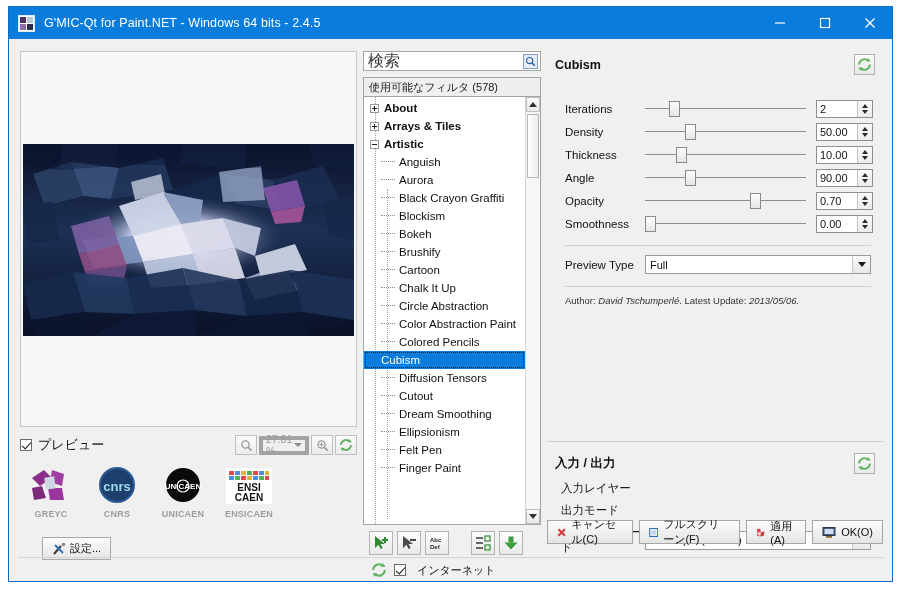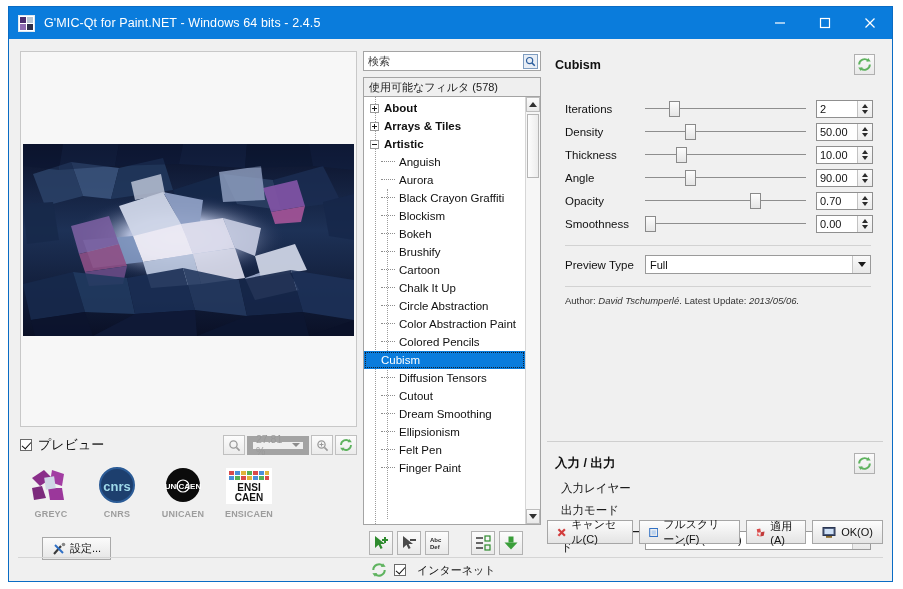--- a/index.html
+++ b/index.html
@@ -22,32 +22,32 @@
   .leftcol{position:absolute;left:10px;top:12px;width:337px;bottom:8px;}
   .preview-frame{position:absolute;left:0;top:0;width:337px;height:376px;background:#f7f7f7;border:1px solid #c8c8c8;box-sizing:border-box;}
   .preview-img{position:absolute;left:2px;top:92px;width:331px;height:192px;overflow:hidden;background:#0c1430;}
   .pv-layer{position:absolute;inset:0;}
   .preview-ctrl{position:absolute;left:0;top:382px;width:337px;height:24px;display:flex;align-items:center;}
   .chk{width:12px;height:12px;border:1px solid #6a6a6a;background:#fff;display:inline-block;position:relative;box-sizing:border-box;margin-right:6px;flex:0 0 auto;}
   .chk.on:after{content:"";position:absolute;left:3px;top:0px;width:4px;height:8px;border:solid #101010;border-width:0 1.6px 1.6px 0;transform:rotate(42deg);}
   .pv-label{font-size:13px;color:#111;}
   .pv-right{margin-left:auto;display:flex;align-items:center;gap:2px;}
   .icobtn{width:22px;height:20px;border:1px solid #c0c0c0;background:linear-gradient(#fcfcfc,#ebebeb);display:flex;align-items:center;justify-content:center;box-sizing:border-box;}
-  .zoomsel{width:62px;height:19px;border:6px solid #a3a3a3;background:#efefef;display:flex;align-items:center;box-sizing:border-box;font-size:10.5px;color:#9a9a9a;padding-left:3px;}
+  .zoomsel{width:50px;height:19px;border:4px solid #a3a3a3;background:#efefef;display:flex;align-items:center;box-sizing:border-box;font-size:10.5px;color:#9a9a9a;padding-left:3px;}
   .zoomsel .arrow{margin-left:auto;margin-right:3px;border-left:4px solid transparent;border-right:4px solid transparent;border-top:4px solid #8c8c8c;}
   .logos{position:absolute;left:2px;top:412px;width:337px;height:64px;display:flex;gap:8px;}
   .logo{width:58px;text-align:center;}
   .logo .mark{height:46px;display:flex;align-items:center;justify-content:center;}
   .logo .cap{font-size:9px;color:#9d9d9d;font-weight:bold;letter-spacing:.2px;}
   .settings-btn{position:absolute;left:22px;top:486px;width:69px;height:23px;border:1px solid #a9a9a9;background:linear-gradient(#fbfbfb,#e6e6e6);display:flex;align-items:center;justify-content:center;gap:4px;font-size:11px;color:#111;box-sizing:border-box;}
 
   
   .midcol{position:absolute;left:353px;top:12px;width:178px;bottom:8px;}
   .searchbox{position:absolute;left:0;top:0;width:178px;height:20px;border:1px solid #a4a4a4;background:#fff;box-sizing:border-box;display:flex;align-items:center;padding-left:4px;}
-  .searchbox .ph{font-size:11px;color:#3a3a3a;font-family:Liberation Serif, serif;}
+  .searchbox .ph{font-size:16px;color:#3a3a3a;font-family:Liberation Serif, serif;}
   .searchbox .sicon{margin-left:auto;margin-right:2px;width:15px;height:15px;border:1px solid #7f9dc0;background:#e8eef6;display:flex;align-items:center;justify-content:center;box-sizing:border-box;}
   .listhdr{position:absolute;left:0;top:26px;width:178px;height:20px;border:1px solid #a4a4a4;background:#efefef;box-sizing:border-box;display:flex;align-items:center;padding-left:5px;}
   .listhdr span{font-size:11px;color:#1a1a1a;}
   .listbody{position:absolute;left:0;top:46px;width:178px;height:428px;border:1px solid #a4a4a4;border-top:none;background:#fff;box-sizing:border-box;overflow:hidden;}
   .tree{position:absolute;left:0;top:0;right:15px;padding-top:2px;}
   .trow{height:18px;display:flex;align-items:center;font-size:11.5px;color:#101010;padding-left:6px;box-sizing:border-box;}
   .trow .exp{width:9px;height:9px;border:1px solid #9a9a9a;background:#fff;display:inline-block;position:relative;margin-right:5px;flex:0 0 auto;box-sizing:border-box;}
   .trow .exp:before{content:"";position:absolute;left:1px;top:3.5px;width:5px;height:1px;background:#1a1a1a;}
   .trow .exp.plus:after{content:"";position:absolute;left:3px;top:1.5px;width:1px;height:5px;background:#1a1a1a;}
   .trow .dash{width:14px;height:1px;border-top:1px dotted #8c8c8c;margin-right:4px;flex:0 0 auto;}

